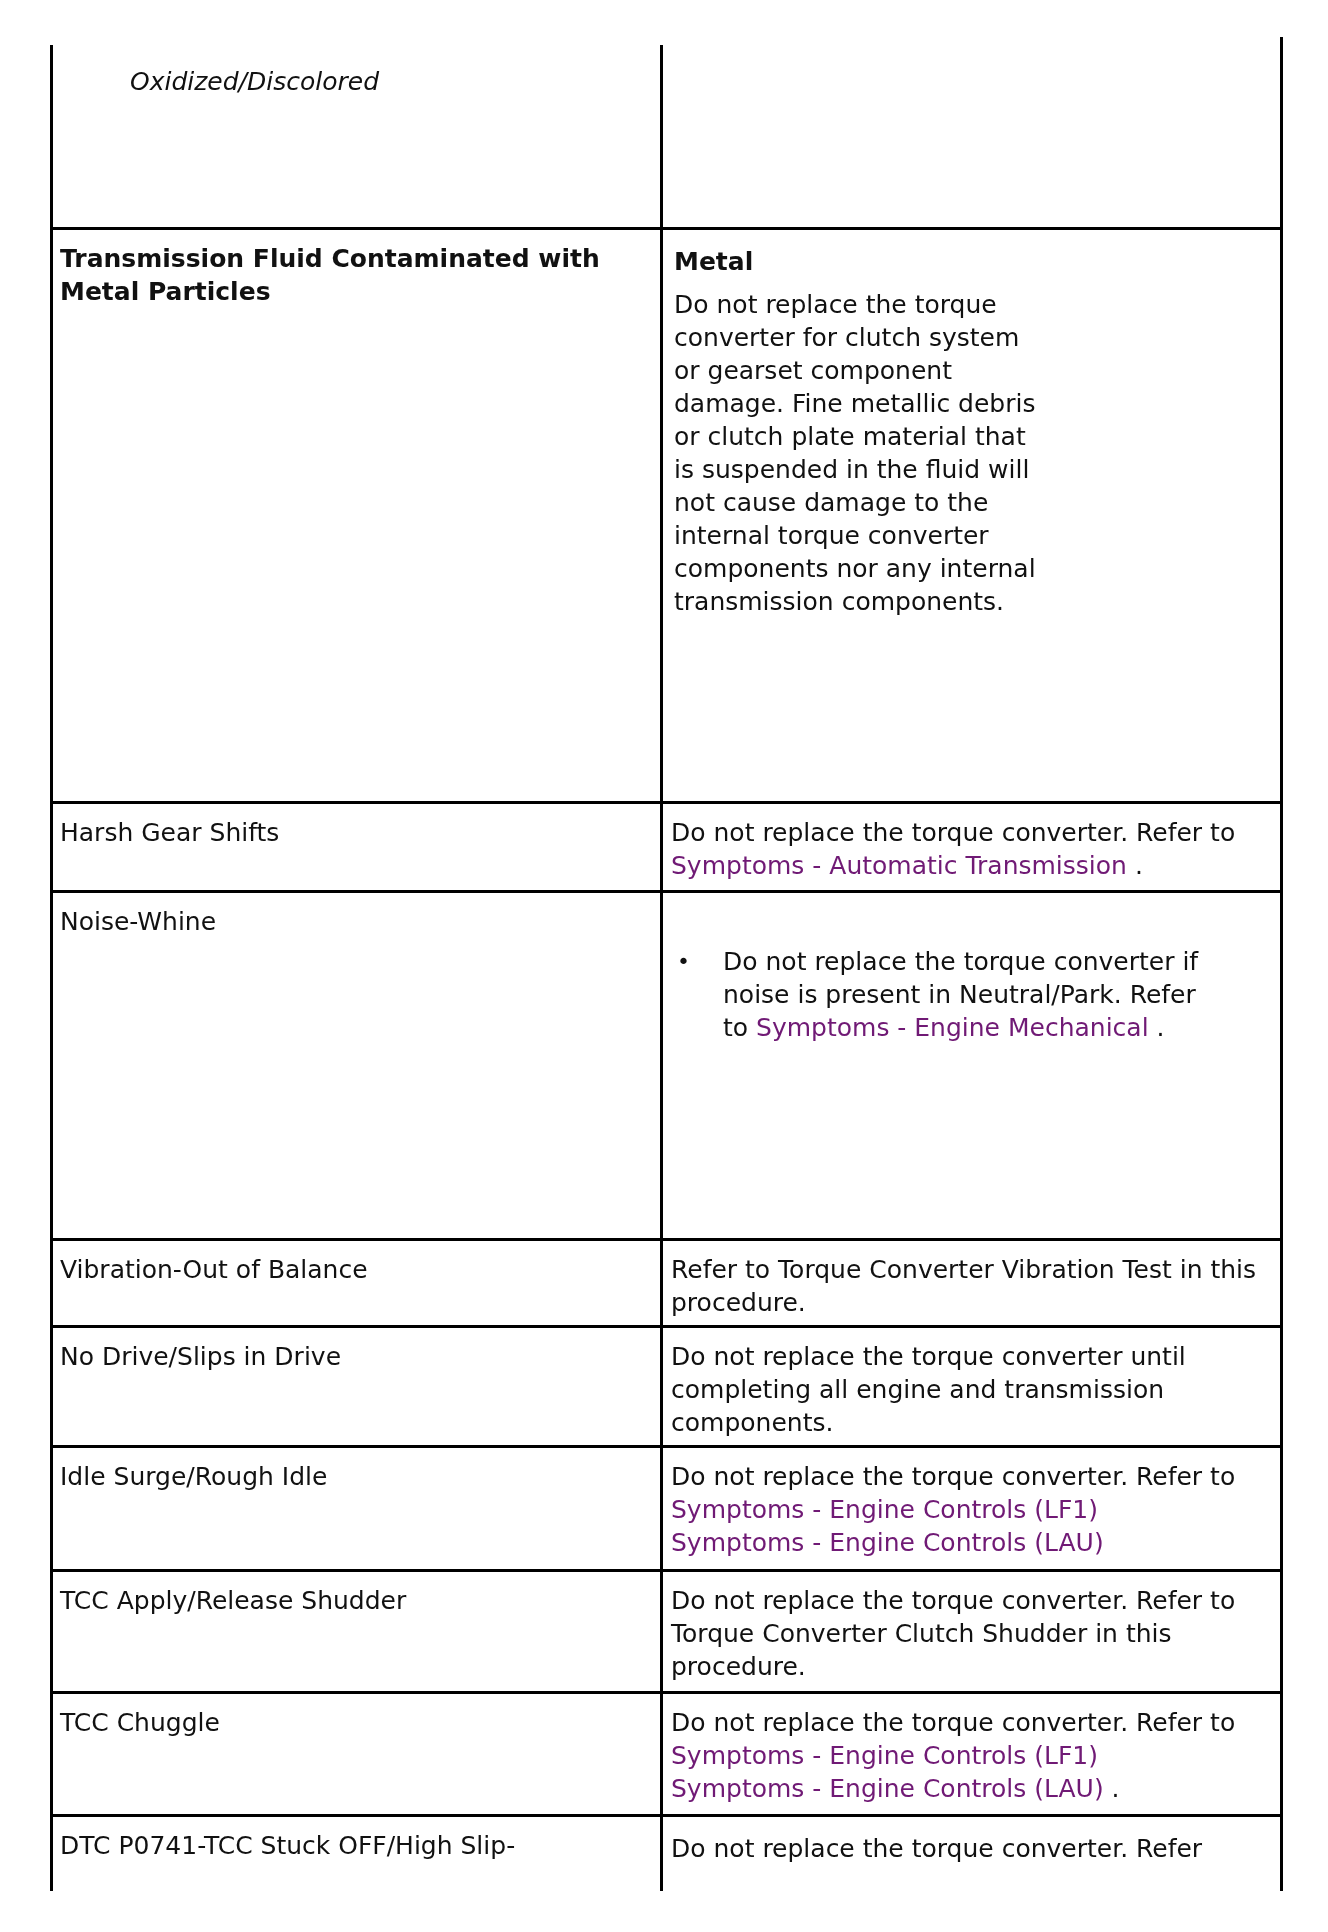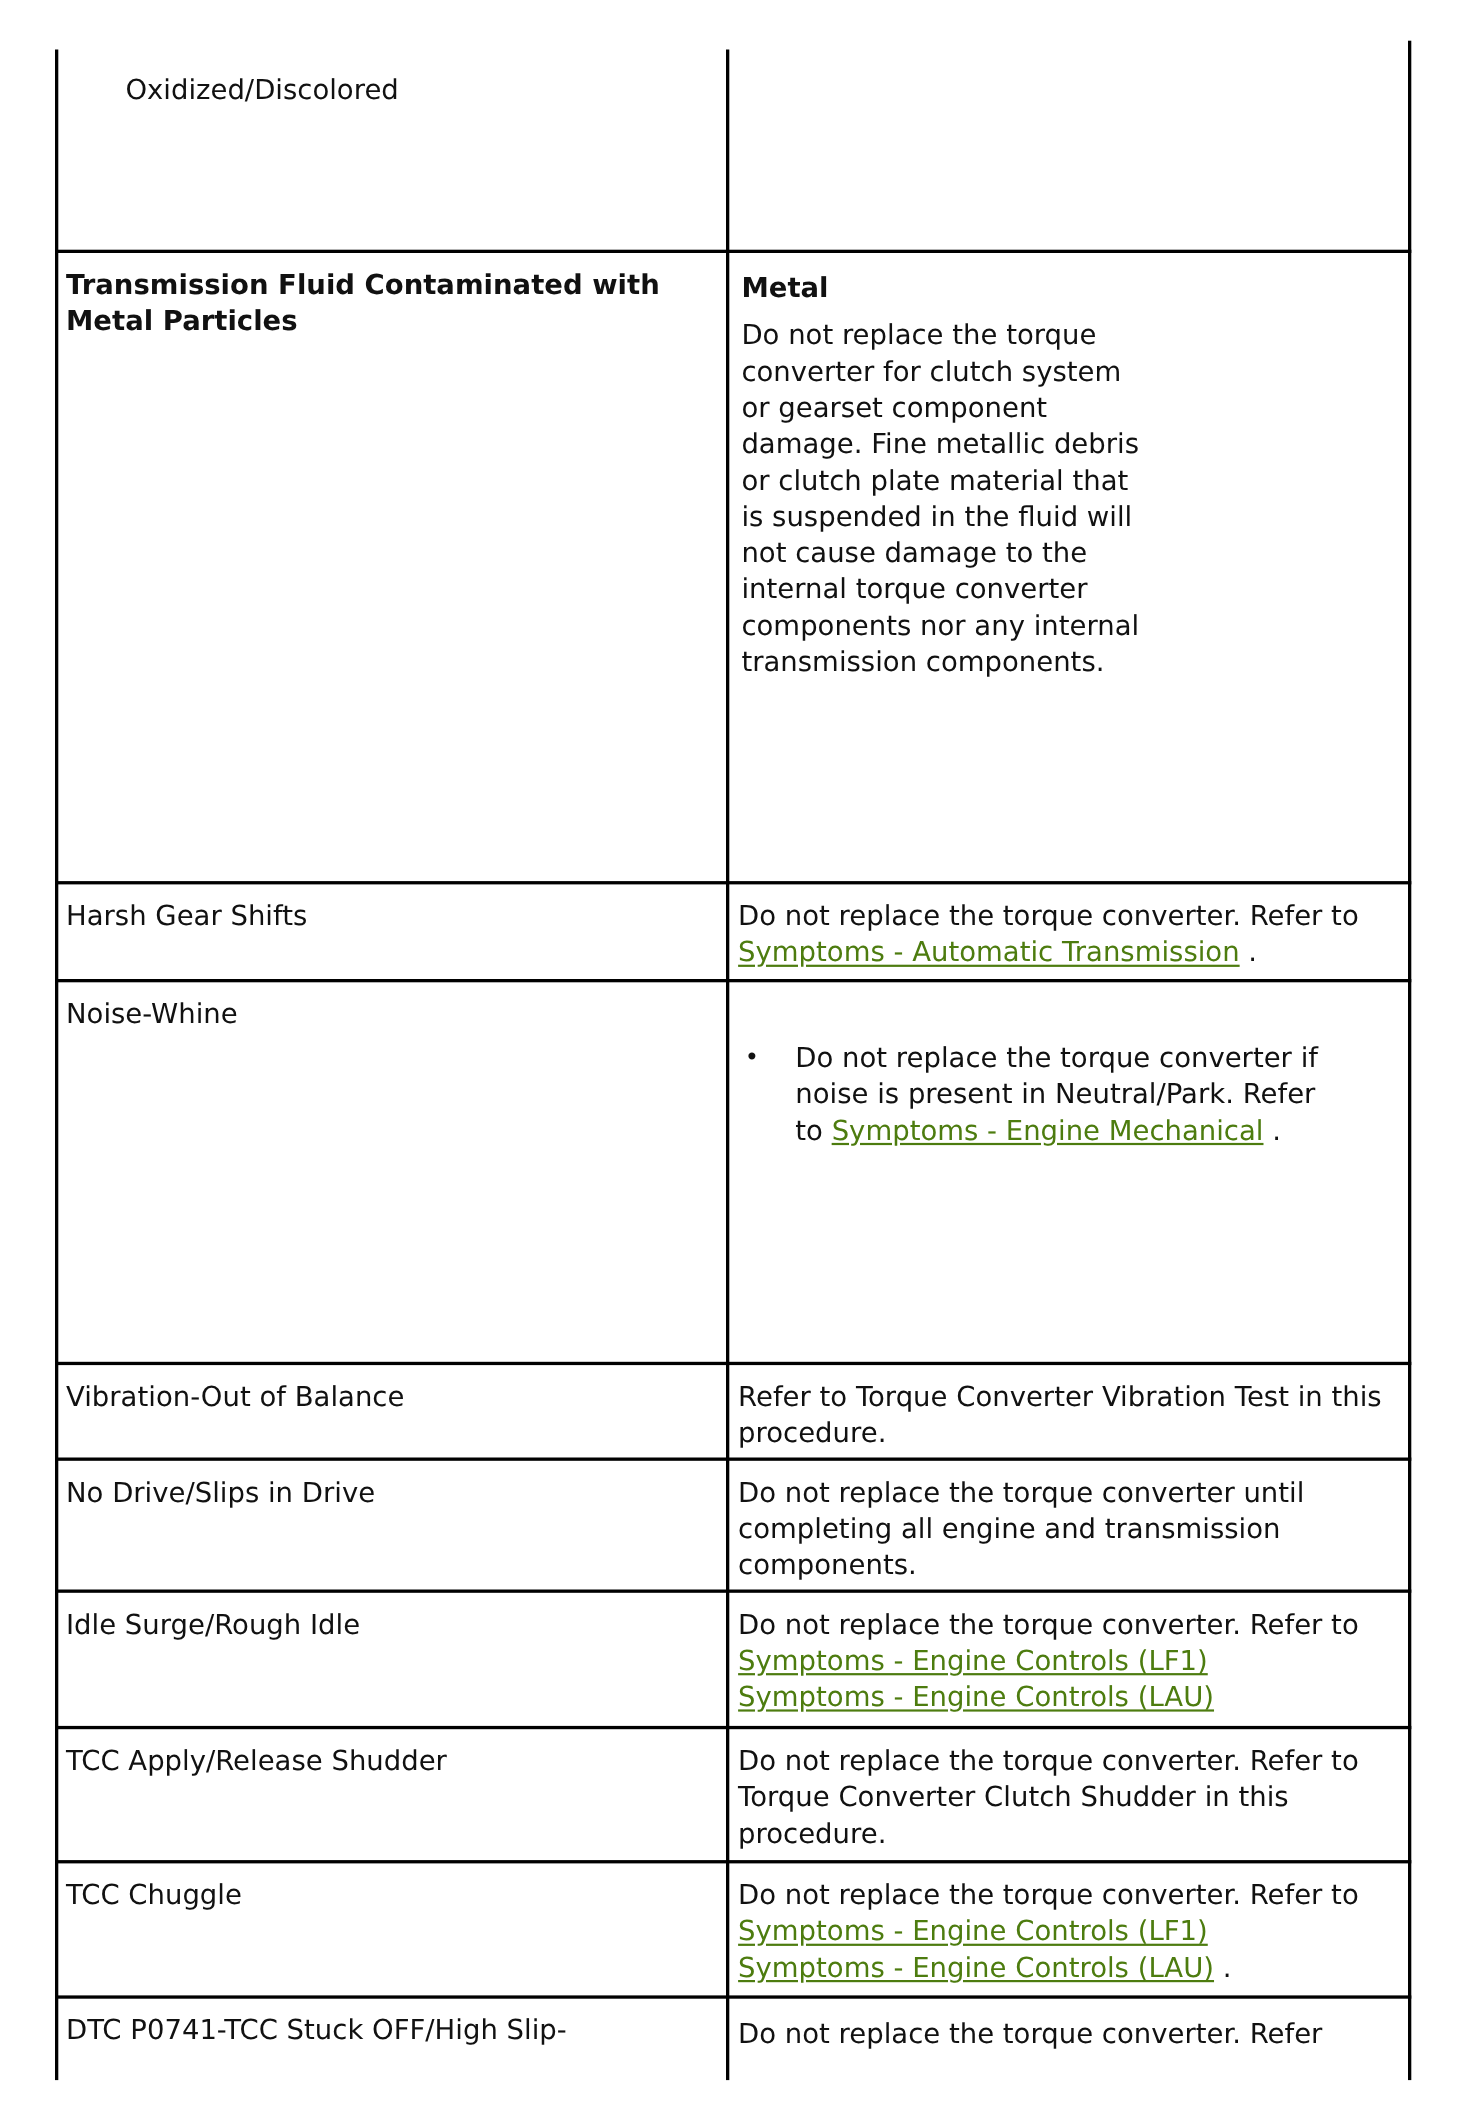--- a/index.html
+++ b/index.html
@@ -10,42 +10,42 @@
   .hline { position: absolute; height: 3px; background: #000; left: 0; width: 1233px; }
   .cell { position: absolute; line-height: 33px; }
   .c1 { left: 10px; width: 590px; }
   .c2 { left: 621px; width: 600px; }
   .note-title { font-weight: bold; margin-bottom: 10px; }
   .note-body { width: 370px; }
   ul { margin: 0; padding: 0; list-style: none; }
   li { position: relative; padding-left: 52px; }
   li::before { content: "\2022"; position: absolute; left: 6px; top: 0; font-size: 22px; }
   .c2 li { padding-left: 52px; margin-bottom: 10px; }
-  a.link { color: #4d7c0f; text-decoration: underline; text-underline-offset: 3px; }
+  a.link { color: #701a75; text-underline-offset: 3px; }
 </style>
 </head>
 <body>
 
 <div class="table">
 
   <div class="vline" style="left:0; top:0; height:1846px;"></div>
   <div class="vline" style="left:610px; top:0; height:1846px;"></div>
   <div class="vline" style="left:1230px; top:-8px; height:1854px;"></div>
 
   <div class="hline" style="top:182px;"></div>
   <div class="hline" style="top:756px;"></div>
   <div class="hline" style="top:845px;"></div>
   <div class="hline" style="top:1193px;"></div>
   <div class="hline" style="top:1280px;"></div>
   <div class="hline" style="top:1400px;"></div>
   <div class="hline" style="top:1524px;"></div>
   <div class="hline" style="top:1646px;"></div>
   <div class="hline" style="top:1769px;"></div>
 
-  <div class="cell c1" style="top:20px; left:12px;">
+  <div class="cell c1" style="top:20px; left:28px;font-style:italic;">
     <div style="padding-left:52px;">Oxidized/Discolored</div>
   </div>
 
   <div class="cell c1" style="top:197px; width:560px;font-weight:bold;">Transmission Fluid Contaminated with Metal Particles</div>
   <div class="cell c2" style="top:200px; left:624px;">
     <div class="note-title">Metal</div>
     <div class="note-body">Do not replace the torque converter for clutch system or gearset component damage. Fine metallic debris or clutch plate material that is suspended in the fluid will not cause damage to the internal torque converter components nor any internal transmission components.</div>
   </div>
 
   <div class="cell c1" style="top:771px;">Harsh Gear Shifts</div>

